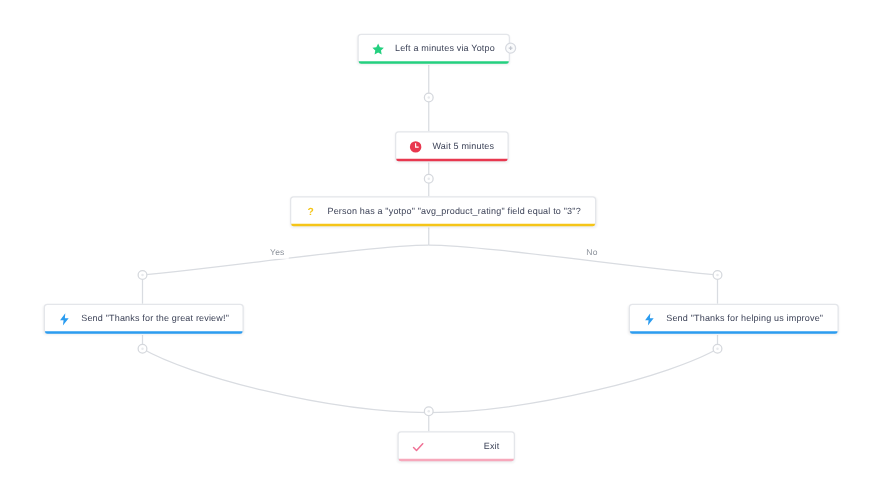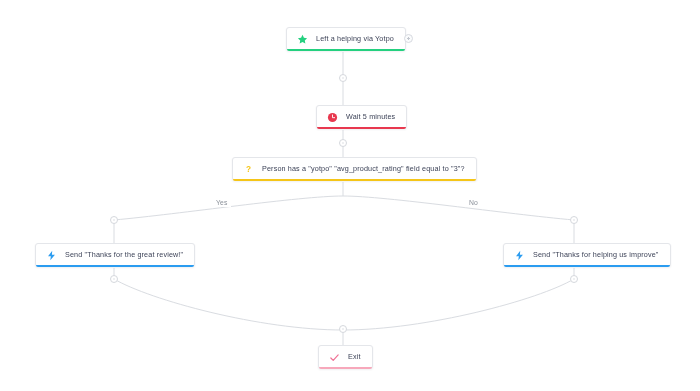--- a/index.html
+++ b/index.html
@@ -66,21 +66,21 @@
     color: #3c4257;
     letter-spacing: 0.15px;
   }
 
   
   #node-trigger   { left: 286px; top: 27px;  }
   #node-wait      { left: 316px; top: 105px; }
   #node-condition { left: 232px; top: 157px; }
   #node-yes       { left: 35px;  top: 243px; }
   #node-no        { left: 503px; top: 243px; }
-  #node-exit      { left: 318px; top: 345px; }
+  #node-exit      { left: 318px; top: 345px; gap: 39px; }
 
   .accent-green { background: #24d07f; }
   .accent-red   { background: #e8384f; }
   .accent-amber { background: #f5c518; }
   .accent-blue  { background: #2b9cf0; }
   .accent-pink  { background: #f7a8bb; }
 
   
   .plus-btn {
     position: absolute;
@@ -177,21 +177,21 @@
       <path d="M343,330 L343,345"></path>
     </g>
   </svg>
 
   <div class="node" id="node-trigger">
     <span class="ico">
       <svg width="11" height="11" viewBox="0 0 24 24" aria-hidden="true">
         <path fill="#24d07f" d="M12 1.8l3.1 6.3 6.9 1-5 4.9 1.2 6.9L12 17.6l-6.2 3.3L7 14 2 9.1l6.9-1z"></path>
       </svg>
     </span>
-    <span class="lbl">Left a helping via Yotpo</span>
+    <span class="lbl">Left a minutes via Yotpo</span>
     <span class="accent accent-green"></span>
   </div>
   <div class="plus-btn" id="plus-trigger"></div>
 
   <div class="node" id="node-wait">
     <span class="ico">
       <svg width="11" height="11" viewBox="0 0 24 24" aria-hidden="true">
         <circle cx="12" cy="12" r="10" fill="#e8384f"></circle>
         <path d="M12 6.4v6h4.6" stroke="#ffffff" stroke-width="2" fill="none" stroke-linecap="round"></path>
       </svg>

